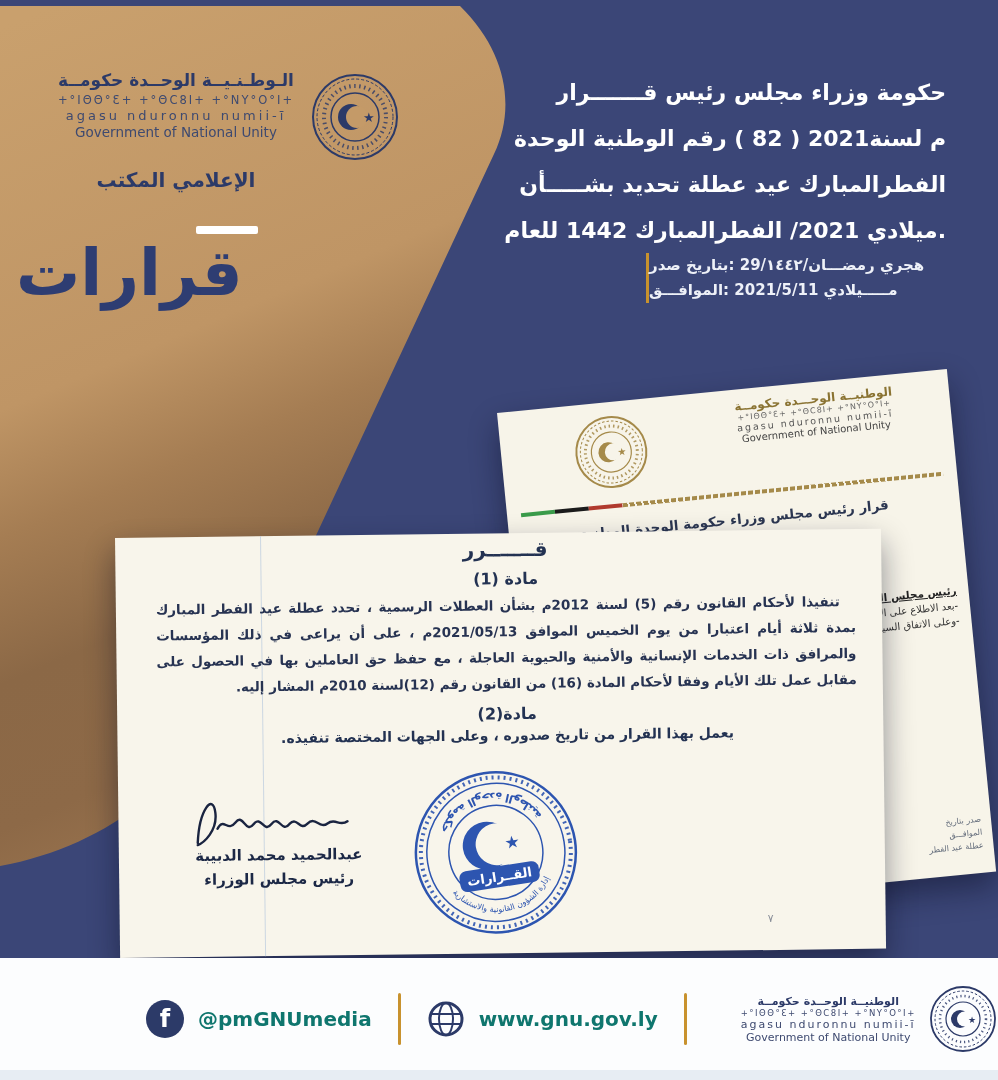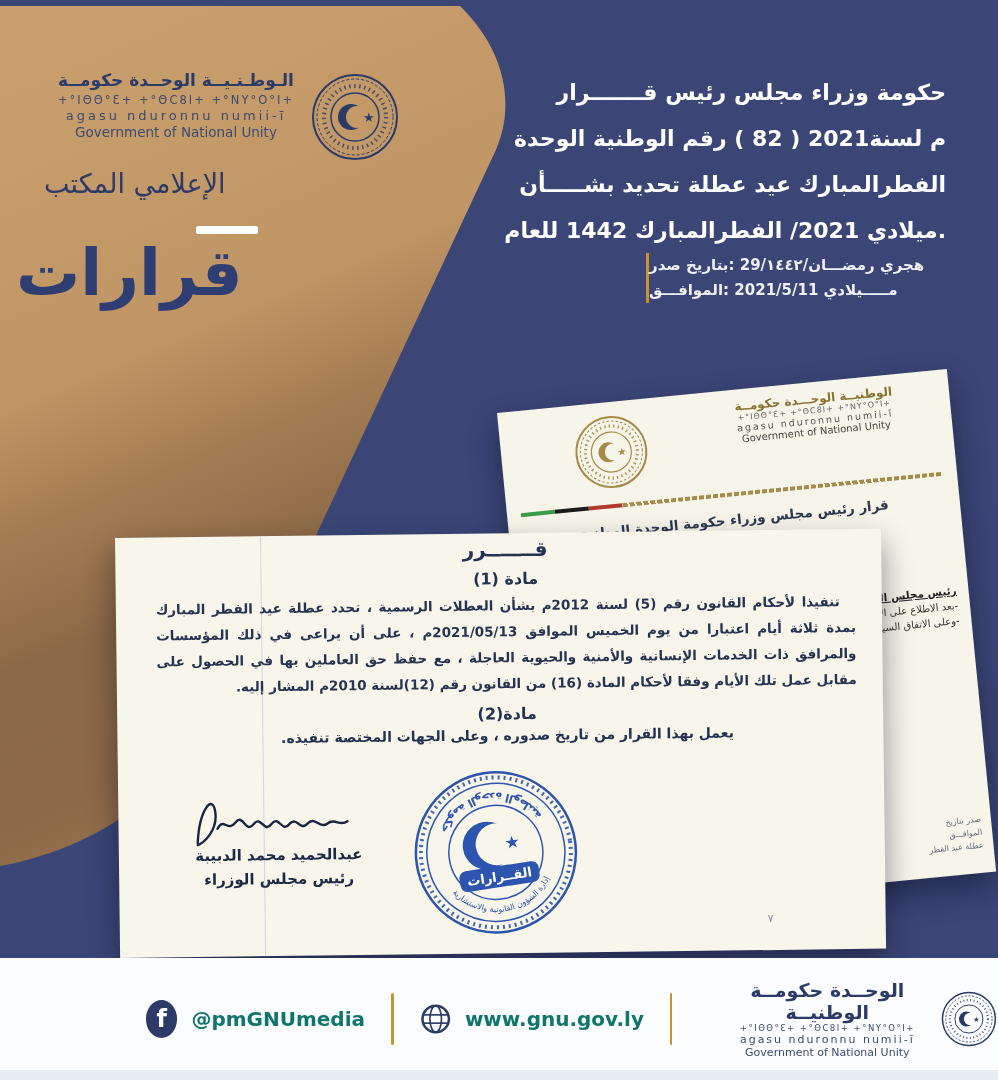--- a/index.html
+++ b/index.html
@@ -11,21 +11,21 @@
   
   .bg-svg{position:absolute;left:0;top:0;z-index:0;}
 
   
   .lp-textblock{left:44px;top:70px;width:264px;text-align:center;z-index:2;}
   .lp-ar{font-size:17px;font-weight:bold;color:#2c3a68;direction:ltr;}
   .lp-tif{font-size:11.5px;color:#3e4a70;letter-spacing:2px;margin-top:3px;}
   .lp-lat{font-size:13px;color:#3e4a70;letter-spacing:3px;margin-top:1px;}
   .lp-en{font-size:13.5px;color:#3e4a70;margin-top:1px;}
   .lp-seal{left:310px;top:72px;z-index:2;}
-  .lp-office{left:44px;top:168px;width:264px;text-align:left;font-size:27px;font-weight:normal;
+  .lp-office{left:44px;top:168px;width:264px;text-align:center;font-size:20px;font-weight:bold;
              color:#2c3a68;z-index:2;}
   .lp-bar{left:196px;top:226px;width:62px;height:8px;background:#fff;border-radius:2px;z-index:2;}
   .lp-title{left:16px;top:236px;width:344px;text-align:left;font-size:64px;font-weight:bold;
             color:#2e3d72;z-index:2;}
 
   
   .headline{right:52px;top:70px;width:530px;text-align:right;color:#ffffff;font-weight:bold;
             font-size:22px;line-height:46px;z-index:2;direction:ltr;}
   .dates{left:646px;top:253px;border-left:3px solid #c8922e;color:#eef1f8;
          font-size:15px;font-weight:bold;line-height:25px;z-index:2;direction:ltr;text-align:left;}
@@ -70,21 +70,21 @@
 
   
   .footer{left:0;top:958px;width:998px;height:122px;background:#fcfdfe;z-index:6;
           display:flex;align-items:center;padding-left:146px;box-sizing:border-box;}
   .footer::after{content:"";position:absolute;left:0;bottom:0;width:100%;height:10px;background:#e7edf3;}
   .fb-circle{width:38px;height:38px;border-radius:50%;background:#2c3a68;color:#fff;display:flex;
              align-items:center;justify-content:center;font-size:24px;font-weight:bold;}
   .f-text{font-size:20px;font-weight:bold;color:#0f766e;margin-left:14px;}
   .f-div{width:3px;height:52px;background:#c8922e;border-radius:2px;margin:0 26px;}
   .f-gov{margin-left:28px;text-align:center;}
-  .f-gov .a{font-size:19px;font-weight:bold;color:#2c3a68;direction:ltr;}
+  .f-gov .a{font-size:11px;font-weight:bold;color:#2c3a68;direction:ltr;}
   .f-gov .t{font-size:8.5px;color:#3e4a70;letter-spacing:1.5px;}
   .f-gov .l{font-size:11px;color:#3e4a70;letter-spacing:2px;}
   .f-gov .e{font-size:11px;color:#3e4a70;}
   .f-seal{margin-left:12px;}
 </style>
 </head>
 <body>
 
 <div class="canvas">
 

